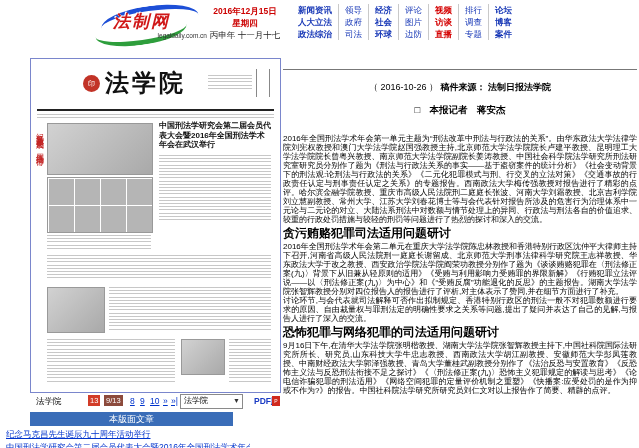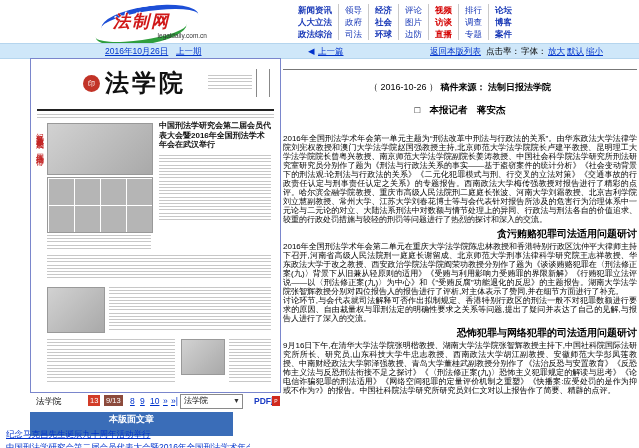--- a/index.html
+++ b/index.html
@@ -62,48 +62,53 @@
   .pg-box1{position:absolute;left:58px;top:1px;background:#d23c28;color:#fff;padding:0 2px;height:11px;line-height:11px;font-size:7.5px;}
   .pg-box2{position:absolute;left:74px;top:1px;background:#8c4a3c;color:#fff;padding:0 2px;height:11px;line-height:11px;font-size:7.5px;}
   .pg-a{position:absolute;color:#0033cc;text-decoration:underline;}
   .select-box{position:absolute;left:150px;top:0px;width:58px;height:13px;border:1px solid #8a8a8a;background:#fff;
               font-size:8px;line-height:12px;padding-left:3px;}
   .select-box .chev{position:absolute;right:2px;top:0;font-size:7px;color:#333;}
   .pdf-link{position:absolute;left:224px;color:#1a3bc4;font-weight:bold;}
   .pdf-icon{position:absolute;left:242px;top:2px;width:8px;height:10px;background:#d02a1e;
             color:#fff;font-size:5px;line-height:10px;text-align:center;}
 
-  .sec-bar{position:absolute;left:30px;top:412px;width:203px;height:24px;background:#3a6db8;color:#fff;
-           font-size:9px;font-weight:bold;text-align:center;line-height:14px;}
+  .sec-bar{position:absolute;left:30px;top:412px;width:203px;height:14px;background:#3a6db8;color:#fff;
+           font-size:9px;font-weight:normal;text-align:center;line-height:14px;}
   .sec-list{position:absolute;left:6px;top:428px;width:244px;font-size:8.5px;line-height:12.5px;}
   .sec-list a{display:block;color:#0033cc;text-decoration:underline;white-space:nowrap;overflow:hidden;}
 
   
   .article{position:absolute;left:283px;top:60px;width:354px;}
   .a-title{font-size:14.5px;font-weight:bold;letter-spacing:1px;color:#000;}
   .a-rule{border-top:1px solid #777;margin-top:9px;}
   .a-meta{text-align:center;font-size:9px;margin-top:11px;color:#000;}
   .a-meta .src{font-weight:bold;}
   .a-byline{text-align:center;font-size:9.5px;font-weight:bold;margin-top:10px;}
   .a-body{margin-top:17px;font-size:8px;line-height:9px;text-align:justify;color:#000;}
   .a-body p{margin:0;}
-  .a-sec{font-size:10px;font-weight:bold;text-align:right;margin:5px 0 4px 0;}
+  .a-sec{font-size:12px;font-weight:bold;text-align:left;margin:5px 0 4px 0;}
 </style>
 </head>
 <body>
 
 <div id="page">
 
   <div class="logo">
     <div class="swoosh-b"></div>
     <div class="swoosh-g"></div>
     <div class="logo-text">法制网</div>
     <div class="logo-domain">legaldaily.com.cn</div>
   </div>
 
+  <div class="datebox">
+    <div class="red">2016年12月15日</div>
+    <div class="red">星期四</div>
+    <div class="blk">丙申年 十一月十七</div>
+  </div>
 
   <div class="nav">
     <div class="nav-col b">
       <a href="#">新闻资讯</a>
       <a href="#">人大立法</a>
       <a href="#">政法综治</a>
     </div>
     <div class="nav-col">
       <a href="#">领导</a>
       <a href="#">政府</a>
@@ -129,32 +134,20 @@
       <a href="#">调查</a>
       <a href="#">专题</a>
     </div>
     <div class="nav-col b">
       <a href="#">论坛</a>
       <a href="#">博客</a>
       <a href="#">案件</a>
     </div>
   </div>
 
-  <div class="toolbar">
-    <a class="tl" style="left:105px" href="#">2016年10月26日</a>
-    <a class="tl" style="left:176px" href="#">上一期</a>
-    <span class="tl" style="left:308px;text-decoration:none;color:#0033cc">◀</span>
-    <a class="tl" style="left:318px" href="#">上一篇</a>
-    <a class="tl" style="left:430px" href="#">返回本版列表</a>
-    <span class="tlabel" style="left:486px">点击率：</span>
-    <span class="tlabel" style="left:521px">字体：</span>
-    <a class="tl" style="left:548px" href="#">放大</a>
-    <a class="tl" style="left:567px" href="#">默认</a>
-    <a class="tl" style="left:586px" href="#">缩小</a>
-  </div>
 
   <div class="paper">
     <div class="mh-seal">印</div>
     <div class="mh-title">法学院</div>
     <div class="mh-side sim"></div>
     <div class="mh-bars"></div>
     <div class="mh-rule"></div>
     <div class="mh-sub sim"></div>
 
     <div class="vert-red">纪念马克昌先生诞辰90周年活动举行</div>

